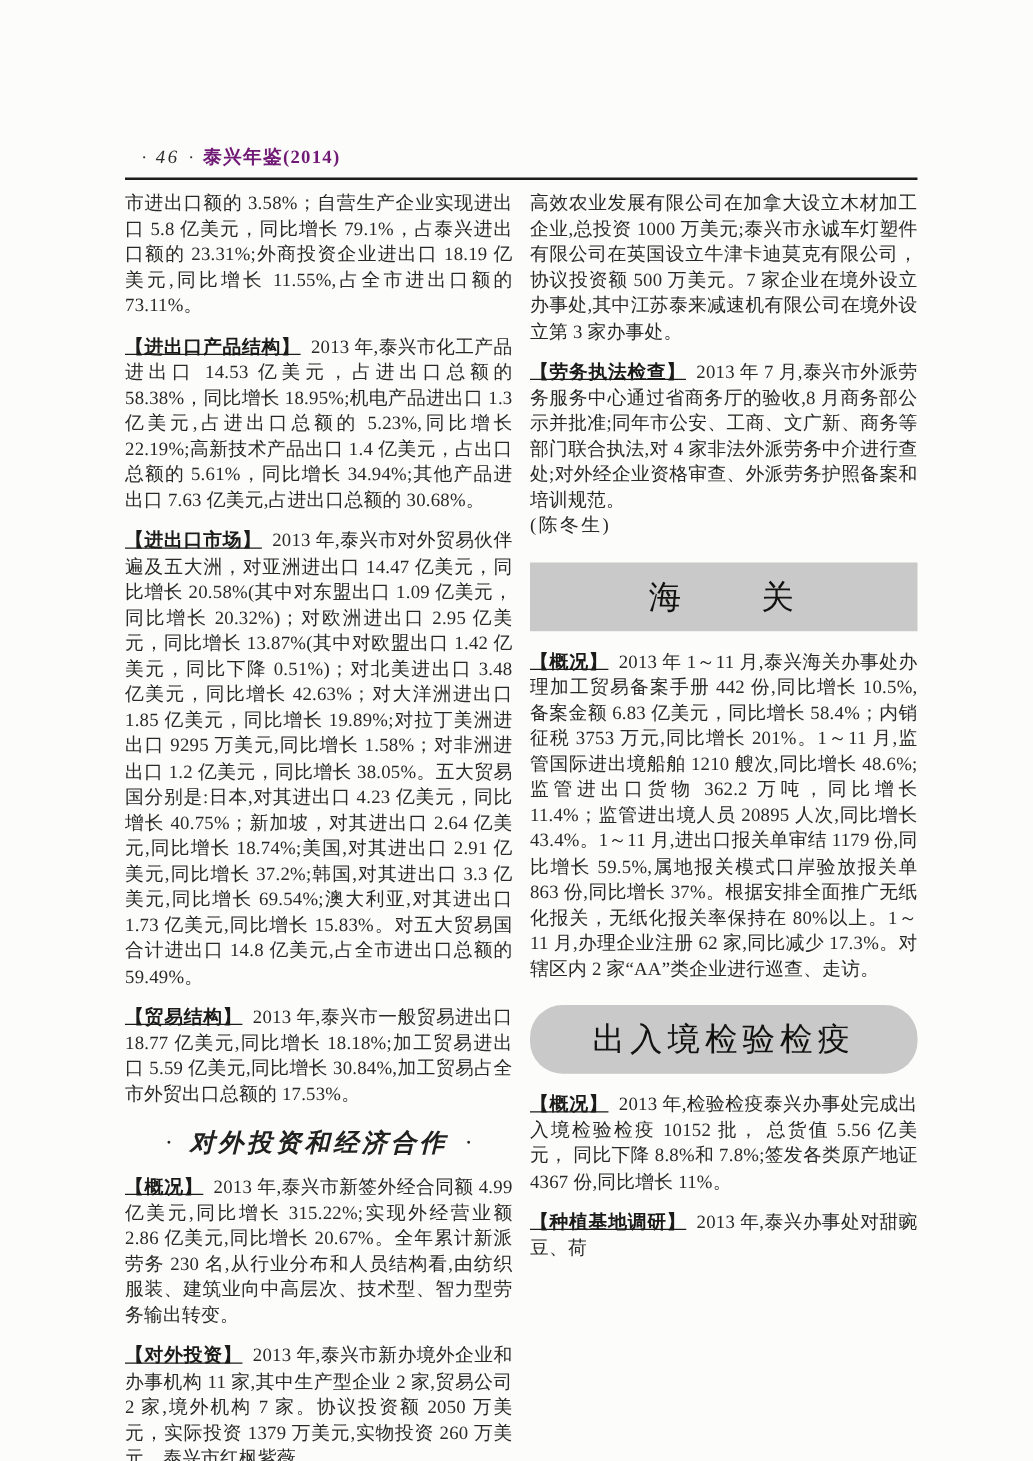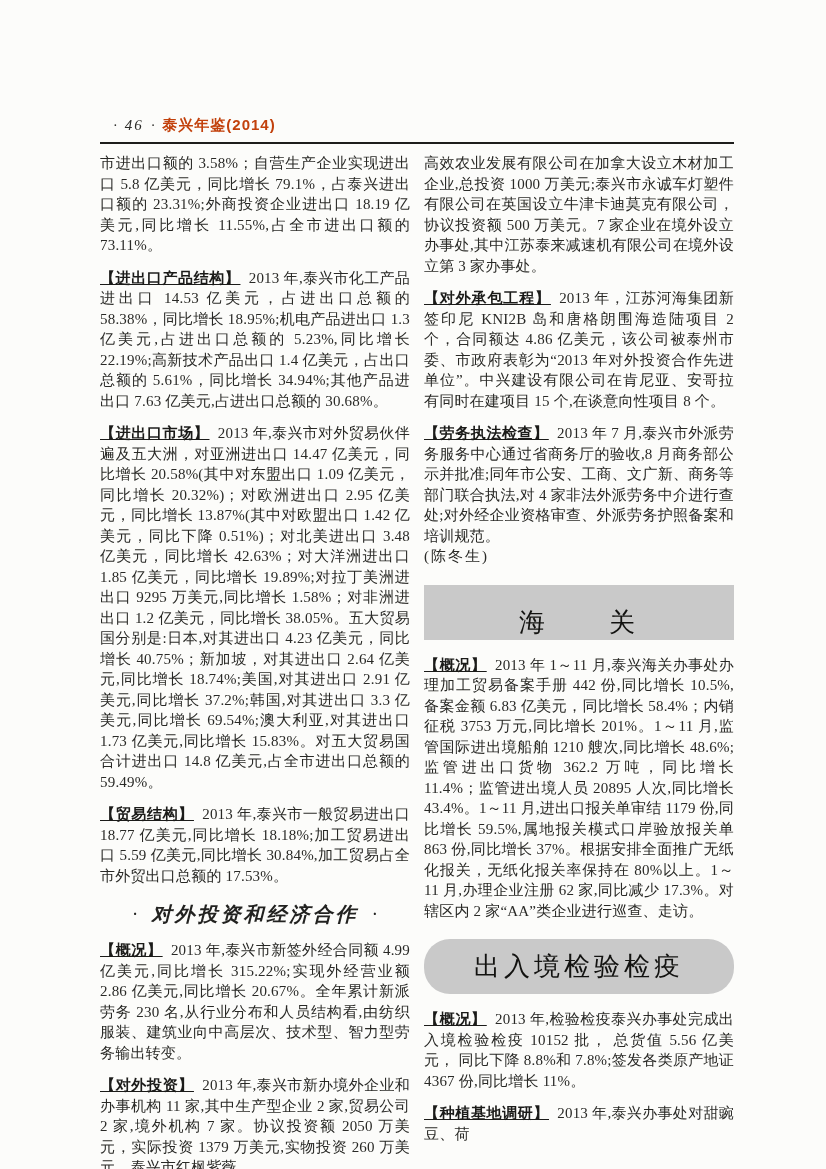--- a/index.html
+++ b/index.html
@@ -19,24 +19,24 @@
     display: flex;
     align-items: baseline;
     font-size: 15px;
     color: #2c2c29;
     margin-bottom: 7px;
     padding-left: 6px;
   }
   .running-head .dot { font-size: 14px; margin: 0 7px; }
   .running-head .pagenum { letter-spacing: 2px; font-style: italic; }
   .running-head .booktitle {
-    font-family: Liberation Sans, sans-serif;
+    font-family: Liberation Serif, serif;
     font-weight: 700;
     letter-spacing: 1px;
-    color: #c2410c;
+    color: #701a75;
   }
   .rule { height: 2px; background: #1d1d1b; margin-bottom: 9px; }
   .columns { display: flex; gap: 14px; margin-top: 0; }
   .column { width: 310px; flex: 0 0 310px; }
   .para {
     margin: 0;
     font-size: 15px;
     line-height: 20.5px;
     text-align: justify;
     text-justify: inter-ideograph;
@@ -115,27 +115,26 @@
       </div>
 
       <p class="para block first"><span class="entry-label">【概况】</span><span class="entry-text">2013 年,泰兴市新签外经合同额 4.99 亿美元,同比增长 315.22%;实现外经营业额 2.86 亿美元,同比增长 20.67%。全年累计新派劳务 230 名,从行业分布和人员结构看,由纺织服装、建筑业向中高层次、技术型、智力型劳务输出转变。</span></p>
 
       <p class="para block"><span class="entry-label">【对外投资】</span><span class="entry-text">2013 年,泰兴市新办境外企业和办事机构 11 家,其中生产型企业 2 家,贸易公司 2 家,境外机构 7 家。协议投资额 2050 万美元，实际投资 1379 万美元,实物投资 260 万美元。泰兴市红枫紫薇</span></p>
     </div>
 
     <div class="column">
       <p class="para block first">高效农业发展有限公司在加拿大设立木材加工企业,总投资 1000 万美元;泰兴市永诚车灯塑件有限公司在英国设立牛津卡迪莫克有限公司，协议投资额 500 万美元。7 家企业在境外设立办事处,其中江苏泰来减速机有限公司在境外设立第 3 家办事处。</p>
 
-      <p class="para block"><span class="entry-label">【对外承包工程】</span><span class="entry-text">2013 年，江苏河海集团新签印尼 KNI2B 岛和唐格朗围海造陆项目 2 个，合同额达 4.86 亿美元，该公司被泰州市委、市政府表彰为“2013 年对外投资合作先进单位”。中兴建设有限公司在肯尼亚、安哥拉有同时在建项目 15 个,在谈意向性项目 8 个。</span></p>
 
       <p class="para block"><span class="entry-label">【劳务执法检查】</span><span class="entry-text">2013 年 7 月,泰兴市外派劳务服务中心通过省商务厅的验收,8 月商务部公示并批准;同年市公安、工商、文广新、商务等部门联合执法,对 4 家非法外派劳务中介进行查处;对外经企业资格审查、外派劳务护照备案和培训规范。</span></p>
 
       <p class="byline">(陈冬生)</p>
 
-      <div class="banner" style="background: rgb(201, 201, 201); align-items: flex-end;">
+      <div class="banner" style="background: rgb(201, 201, 201);">
         <span>海　　关</span>
       </div>
 
       <p class="para block first"><span class="entry-label">【概况】</span><span class="entry-text">2013 年 1～11 月,泰兴海关办事处办理加工贸易备案手册 442 份,同比增长 10.5%,备案金额 6.83 亿美元，同比增长 58.4%；内销征税 3753 万元,同比增长 201%。1～11 月,监管国际进出境船舶 1210 艘次,同比增长 48.6%;监管进出口货物 362.2 万吨，同比增长 11.4%；监管进出境人员 20895 人次,同比增长 43.4%。1～11 月,进出口报关单审结 1179 份,同比增长 59.5%,属地报关模式口岸验放报关单 863 份,同比增长 37%。根据安排全面推广无纸化报关，无纸化报关率保持在 80%以上。1～11 月,办理企业注册 62 家,同比减少 17.3%。对辖区内 2 家“AA”类企业进行巡查、走访。</span></p>
 
       <div class="banner" style="background: rgb(201, 201, 201); border-radius: 26px;">
         <span>出入境检验检疫</span>
       </div>
 
       <p class="para block first"><span class="entry-label">【概况】</span><span class="entry-text">2013 年,检验检疫泰兴办事处完成出入境检验检疫 10152 批， 总货值 5.56 亿美元， 同比下降 8.8%和 7.8%;签发各类原产地证 4367 份,同比增长 11%。</span></p>

